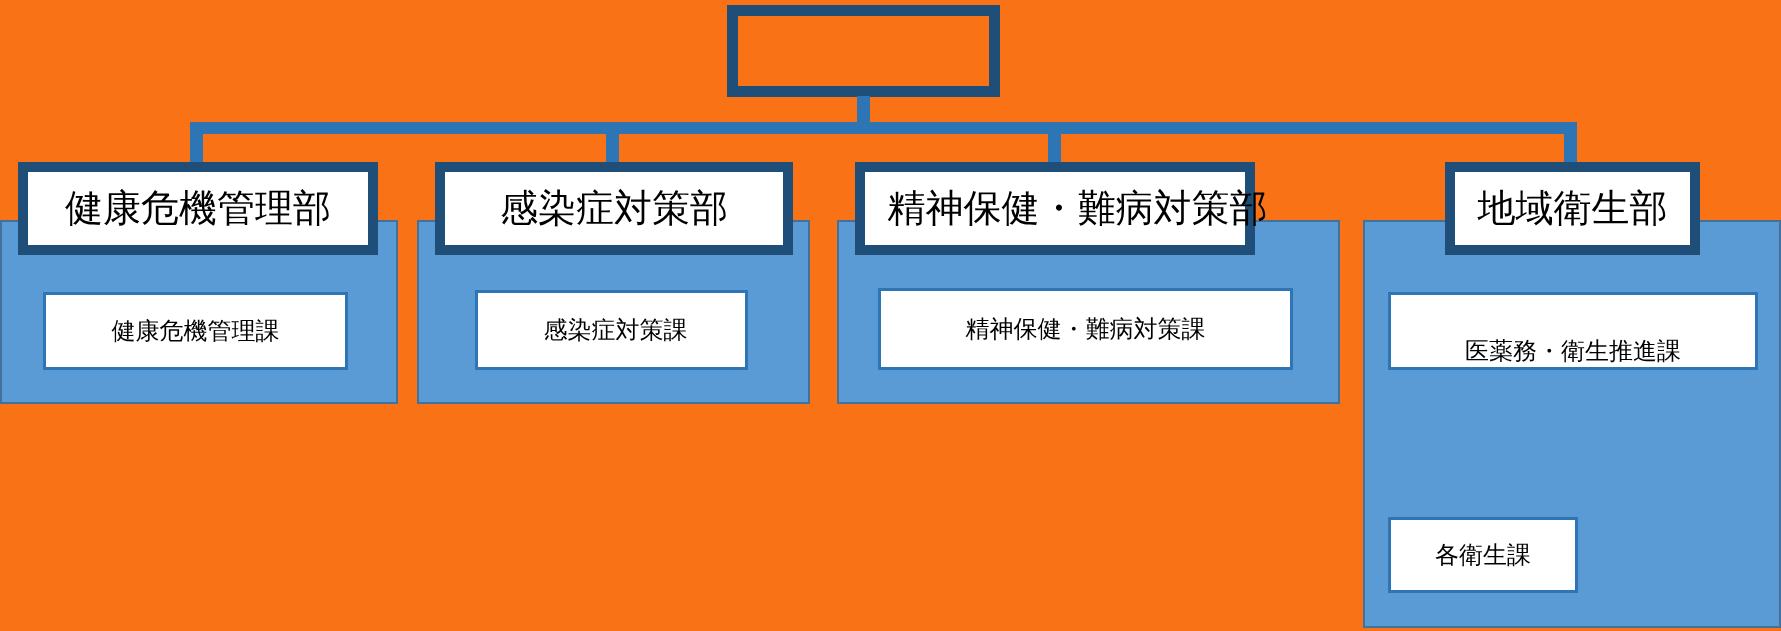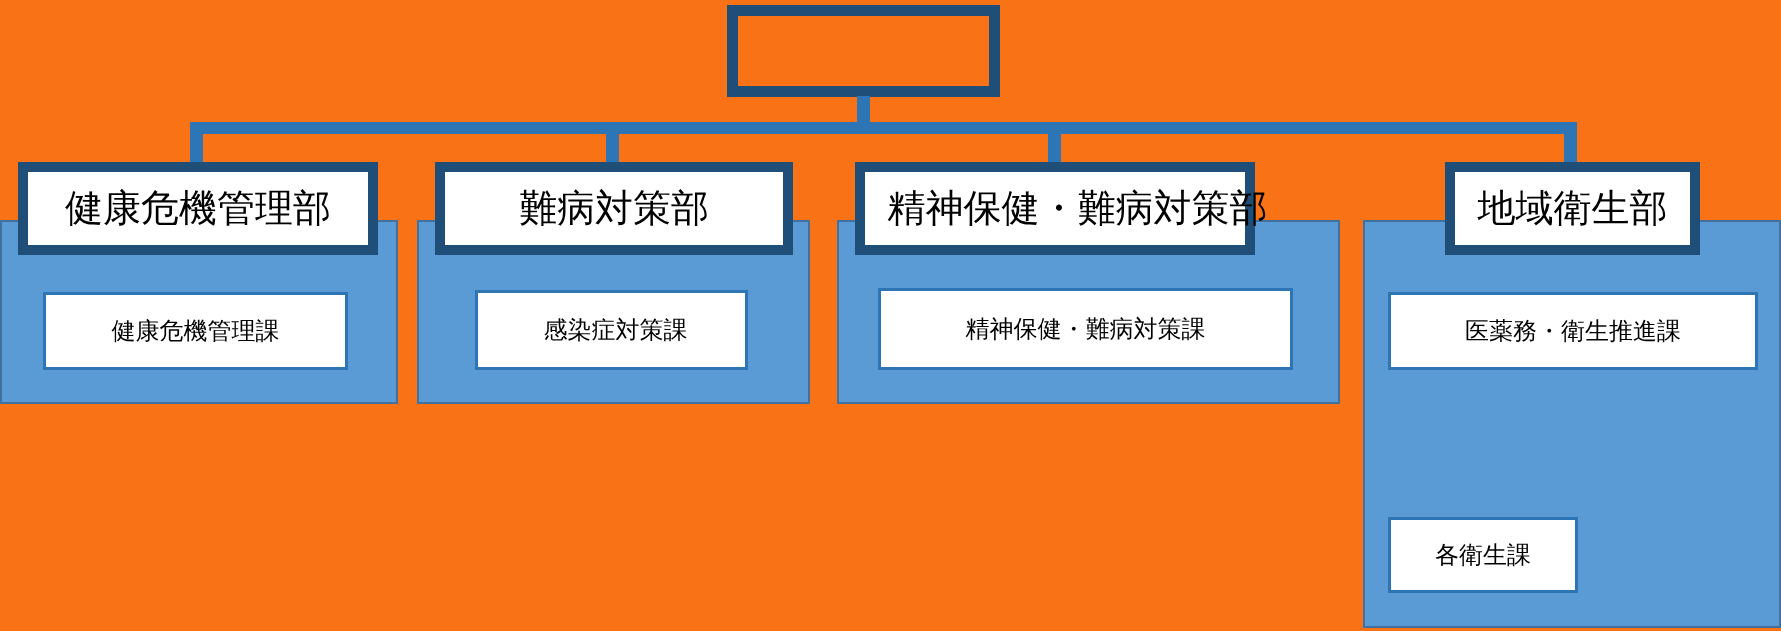--- a/index.html
+++ b/index.html
@@ -71,21 +71,21 @@
   #panel-4    { left: 1363px; top: 220px; width: 418px;  height: 408px; }
 
   #hdr-1      { left: 18px;   top: 162px; width: 360px;  height: 93px; }
   #hdr-2      { left: 435px;  top: 162px; width: 358px;  height: 93px; }
   #hdr-3      { left: 855px;  top: 162px; width: 400px;  height: 93px; padding-left: 45px; }
   #hdr-4      { left: 1445px; top: 162px; width: 255px;  height: 93px; }
 
   #sub-1-1    { left: 43px;   top: 292px; width: 305px;  height: 78px; }
   #sub-2-1    { left: 475px;  top: 290px; width: 273px;  height: 80px; padding-left: 8px; }
   #sub-3-1    { left: 878px;  top: 288px; width: 415px;  height: 82px; }
-  #sub-4-1    { left: 1388px; top: 292px; width: 370px;  height: 78px; }
+  #sub-4-1    { left: 1388px; top: 292px; width: 370px;  height: 78px; align-items: flex-end; }
   #sub-4-2    { left: 1388px; top: 403px; width: 299px;  height: 80px; }
   #sub-4-3    { left: 1388px; top: 517px; width: 190px;  height: 76px; }
 </style>
 </head>
 <body>
 
 <div id="stage">
 
   <div id="root-box" class="abs root-box"></div>
 
@@ -98,21 +98,21 @@
 
   <div id="panel-1" class="abs panel"></div>
   <div id="panel-2" class="abs panel"></div>
   <div id="panel-3" class="abs panel"></div>
   <div id="panel-4" class="abs panel"></div>
 
   <div id="hdr-1" class="abs hdr">
     <span>健康危機管理部</span>
   </div>
   <div id="hdr-2" class="abs hdr">
-    <span>難病対策部</span>
+    <span>感染症対策部</span>
   </div>
   <div id="hdr-3" class="abs hdr">
     <span>精神保健・難病対策部</span>
   </div>
   <div id="hdr-4" class="abs hdr">
     <span>地域衛生部</span>
   </div>
 
   <div id="sub-1-1" class="abs sub">
     <span>健康危機管理課</span>

